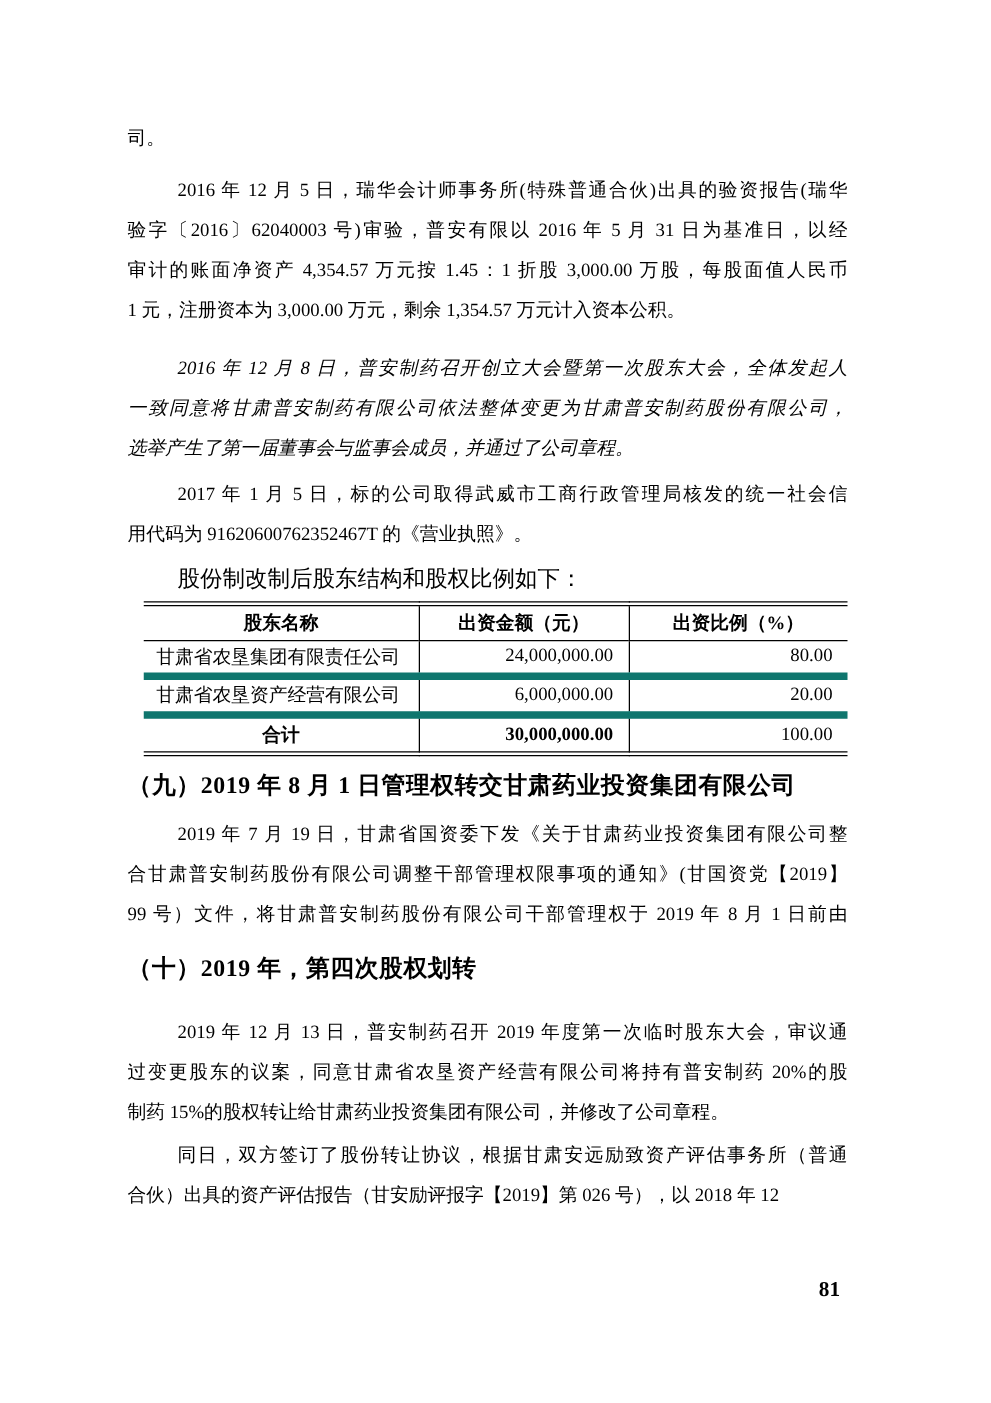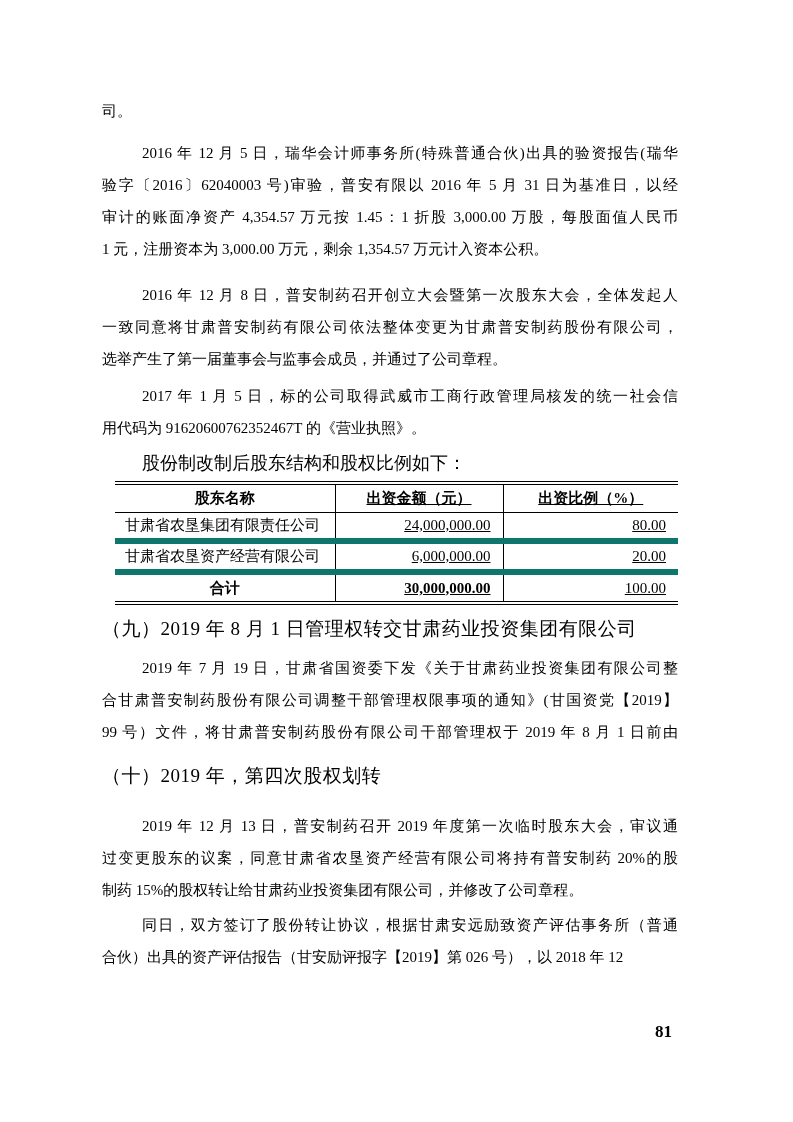--- a/index.html
+++ b/index.html
@@ -23,21 +23,21 @@
     text-align: justify;
     text-align-last: justify;
     overflow: hidden;
     white-space: nowrap;
   }
   .line.last { text-align: left; text-align-last: left; }
   .line.indent { padding-left: 40px; }
   .para { margin: 0; }
   #cont  { margin-top: 95px; }
   #p1    { margin-top: 10px; }
-  #p2    { margin-top: 14px; }
+  #p2    { margin-top: 14px; font-style: italic; }
   #p3    { margin-top: 5px; }
   #intro { margin-top: 6px; }
   .intro-line {
     font-size: 18px;
     line-height: 26px;
     height: 26px;
     padding-left: 40px;
     white-space: nowrap;
   }
   .doc-table {
@@ -57,28 +57,28 @@
   .doc-table th {
     font-weight: bold;
     text-align: center;
     height: 27px;
   }
   .doc-table td { height: 25px; }
   .doc-table thead tr { border-bottom: 1px solid #000; }
   .doc-table tbody tr.r { border-bottom: 6px solid #0f766e; }
   .doc-table tr.total { border-top: 2px solid #000; }
   .doc-table tr.total td { height: 26px; }
-  .doc-table th + th, .doc-table td + td { border-left: 1px solid #000; text-decoration: underline; }
+  .doc-table th + th, .doc-table td + td { border-left: 1px solid #000; }
   td.name { text-align: left; padding-left: 10px; }
   td.num  { text-align: right; padding-right: 12px; }
   td.total-label  { text-align: center; font-weight: bold; }
   td.total-amount { text-align: right; padding-right: 12px; font-weight: bold; }
   .heading {
     font-size: 19px;
-    font-weight: normal;
+    font-weight: bold;
     line-height: 27px;
     white-space: nowrap;
     letter-spacing: 0.5px;
   }
   #h9  { margin-top: 10px; }
   #p4  { margin-top: 10px; }
   #h10 { margin-top: 14px; }
   #p5  { margin-top: 21px; }
   #p6  { margin-top: 3px; }
   .page-num {

